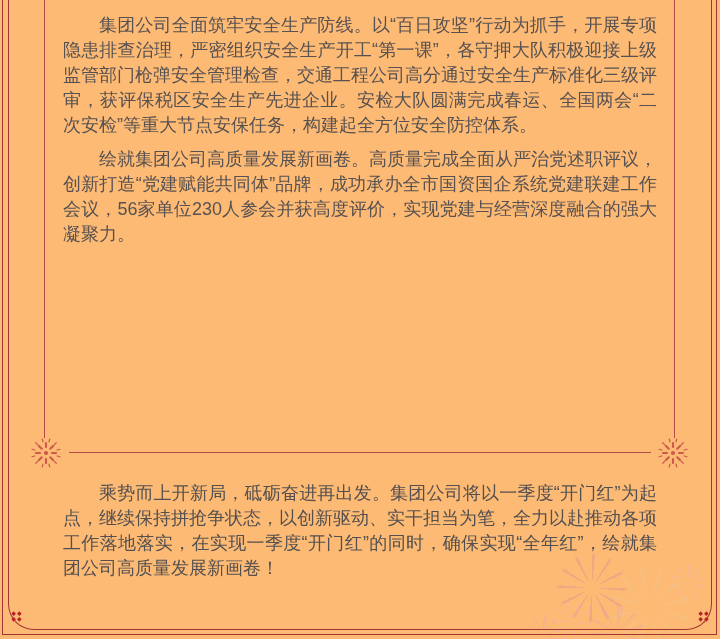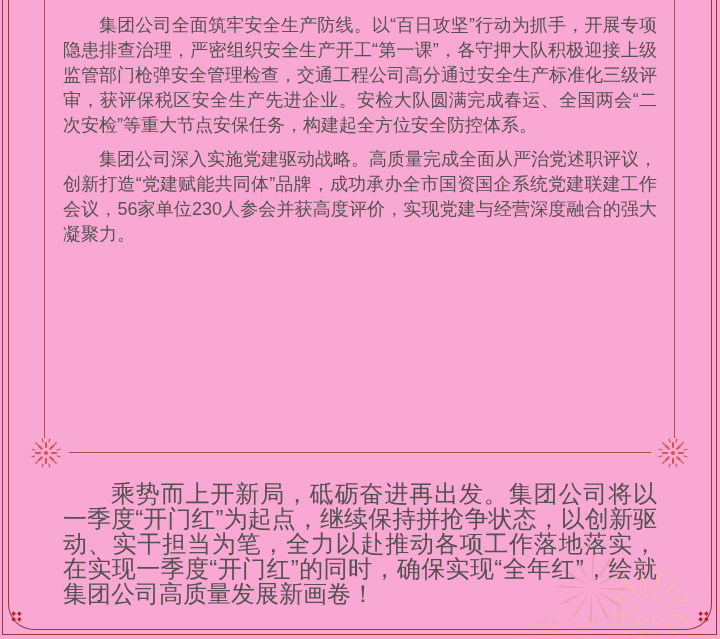--- a/index.html
+++ b/index.html
@@ -1,17 +1,17 @@
 <!DOCTYPE html>
 <html><head>
 <meta charset="utf-8">
 <style>
   html,body{margin:0;padding:0;background:#ffffff;}
   .page{
-    position:relative;width:720px;height:639px;background:#f9a8d4;
+    position:relative;width:720px;height:639px;background:#fdba74;
     overflow:hidden;font-family:"Liberation Sans",sans-serif;
   }
   
   .bg-fw{position:absolute;z-index:0;border-radius:50%;
     -webkit-mask:radial-gradient(circle,transparent 0 12%,#000 20% 58%,transparent 68%);
     mask:radial-gradient(circle,transparent 0 12%,#000 20% 58%,transparent 68%);
   }
   .fw-a{background:repeating-conic-gradient(rgba(230,150,145,.55) 0deg 5deg,transparent 5deg 30deg);}
   .fw-b{background:repeating-conic-gradient(rgba(240,196,140,.45) 0deg 5deg,transparent 5deg 30deg);}
   .fw-c{background:repeating-conic-gradient(rgba(236,170,165,.45) 0deg 6deg,transparent 6deg 32deg);}
@@ -41,21 +41,21 @@
   .divider-orn.left{left:30px;top:437px;}
   .divider-orn.right{left:657px;top:437px;}
   
   .boxed-text{
     position:absolute;z-index:1;left:63px;top:2px;width:594px;padding-top:11px;
     color:#575151;font-size:18px;line-height:25px;text-align:justify;
   }
   .boxed-text p{margin:0 0 9px 0;text-indent:2em;}
   .closing{
     position:absolute;z-index:1;left:63px;top:481px;width:594px;margin:0;
-    color:#545050;font-size:24px;line-height:25px;text-align:justify;text-indent:2em;
+    color:#545050;font-size:18px;line-height:25px;text-align:justify;text-indent:2em;
   }
 </style>
 </head>
 <body>
 
 <div class="page">
 
   <div>
     <span class="bg-fw fw-a" style="left:554px;top:550px;width:76px;height:76px;"></span>
     <span class="bg-fw fw-b" style="left:606px;top:564px;width:88px;height:88px;transform:rotate(14deg);"></span>
@@ -82,21 +82,21 @@
       <rect x="9.5" y="2.5" width="4" height="4" transform="rotate(45 11.5 4.5)"></rect>
       <rect x="2.5" y="9.5" width="4" height="4" transform="rotate(45 4.5 11.5)"></rect>
       <rect x="9.5" y="9.5" width="4" height="4" transform="rotate(45 11.5 11.5)"></rect>
     </g>
   </svg>
 
   <div class="content-box"></div>
 
   <div class="boxed-text">
     <p>集团公司全面筑牢安全生产防线。以“百日攻坚”行动为抓手，开展专项隐患排查治理，严密组织安全生产开工“第一课”，各守押大队积极迎接上级监管部门枪弹安全管理检查，交通工程公司高分通过安全生产标准化三级评审，获评保税区安全生产先进企业。安检大队圆满完成春运、全国两会“二次安检”等重大节点安保任务，构建起全方位安全防控体系。</p>
-    <p>集团公司深入实施党建驱动战略。高质量完成全面从严治党述职评议，创新打造“党建赋能共同体”品牌，成功承办全市国资国企系统党建联建工作会议，56家单位230人参会并获高度评价，实现党建与经营深度融合的强大凝聚力。</p>
+    <p>绘就集团公司高质量发展新画卷。高质量完成全面从严治党述职评议，创新打造“党建赋能共同体”品牌，成功承办全市国资国企系统党建联建工作会议，56家单位230人参会并获高度评价，实现党建与经营深度融合的强大凝聚力。</p>
   </div>
 
   <svg class="divider-orn left" viewBox="0 0 32 32">
     <circle cx="16" cy="16" r="2.1" fill="#cd584c"></circle>
     <g stroke="#cd584c" stroke-width="2.1" stroke-linecap="round">
       <line x1="16" y1="6" x2="16" y2="10"></line>
       <line x1="16" y1="6" x2="16" y2="10" transform="rotate(45 16 16)"></line>
       <line x1="16" y1="6" x2="16" y2="10" transform="rotate(90 16 16)"></line>
       <line x1="16" y1="6" x2="16" y2="10" transform="rotate(135 16 16)"></line>
       <line x1="16" y1="6" x2="16" y2="10" transform="rotate(180 16 16)"></line>

